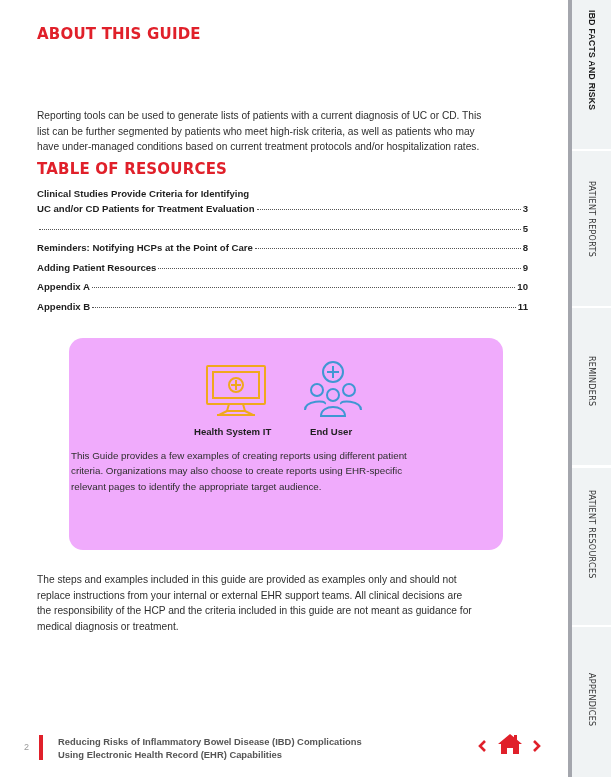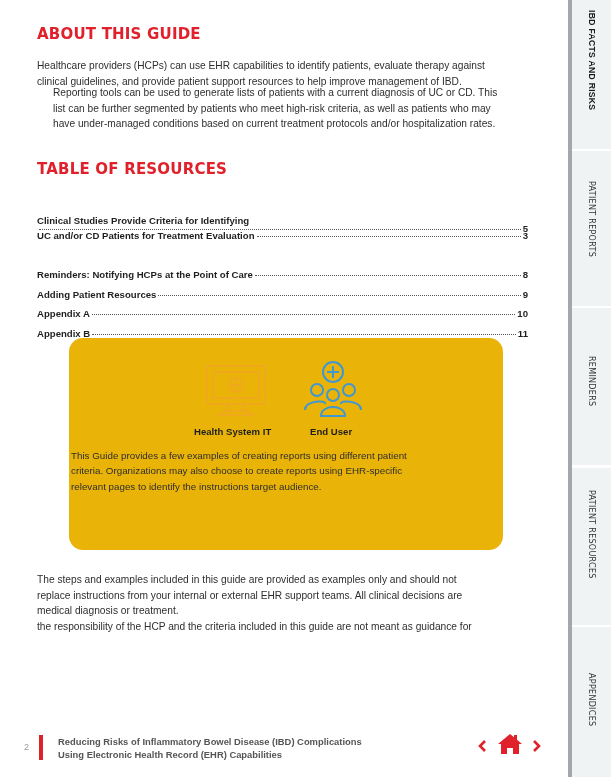--- a/index.html
+++ b/index.html
@@ -8,26 +8,26 @@
 
   .page { position: absolute; left: 0; top: 0; width: 468px; height: 777px; background: #fff; }
 
   .h1 { position: absolute; left: 37px; font-family: "DejaVu Sans", sans-serif; font-weight: bold;
         color: #e0202a; font-size: 15px; letter-spacing: 0.2px; }
   .para { position: absolute; left: 37px; width: 495px; font-size: 10.2px; line-height: 15.5px; color: #2e2e2e; }
 
   .toc { position: absolute; left: 37px; top: 188px; width: 491px; }
   .toc-row { display: flex; align-items: baseline; font-size: 9.6px; font-weight: bold; color: #1f1f1f; height: 19.5px; }
   .toc-row.first { height: 15px; }
-  .toc-title { white-space: nowrap; margin-top: 27px; }
+  .toc-title { white-space: nowrap; }
   .toc-dots { flex: 1; border-bottom: 1px dotted #555; margin: 0 2px; transform: translateY(-2px); }
   .toc-page { white-space: nowrap; }
 
   .info-box { position: absolute; left: 69px; top: 338px; width: 434px; height: 212px;
-              background: #eab308; border-radius: 14px; }
+              background: #f0abfc; border-radius: 14px; }
   .icon-wrap { position: absolute; top: 26px; }
   .icon-label { position: absolute; top: 88px; font-size: 9.6px; font-weight: bold; color: #1f1f1f; white-space: nowrap; }
   .info-text { position: absolute; left: 2px; top: 110px; width: 406px; text-align: left;
                font-size: 9.8px; line-height: 15.4px; color: #2e2e2e; }
 
   .footer-bar { position: absolute; left: 39px; top: 735px; width: 4px; height: 25px; background: #e0202a; }
   .footer-pagenum { position: absolute; left: 24px; top: 742px; font-size: 9px; color: #9a9a9a; }
   .footer-title { position: absolute; left: 58px; top: 735px; font-size: 9.4px; font-weight: bold; color: #555; line-height: 13px; }
   .nav { position: absolute; top: 737px; height: 22px; display: flex; align-items: center; }
 
@@ -39,26 +39,22 @@
   .tab.active .tab-label { color: #1a1a1a; }
   .tab:not(.active) .tab-label { font-weight: normal; font-family: "DejaVu Sans", sans-serif; font-size: 8px; color: #333; }
 </style>
 </head>
 <body>
 
 <div class="page">
 
   <div class="h1" style="top:25px;">ABOUT THIS GUIDE</div>
 
-  <div class="para" style="top:58px;">
-    <div>Healthcare providers (HCPs) can use EHR capabilities to identify patients, evaluate therapy against</div>
-    <div>clinical guidelines, and provide patient support resources to help improve management of IBD.</div>
-  </div>
 
-  <div class="para" style="top:85px;margin-left:16px;">
+  <div class="para" style="top:108px;">
     <div>Reporting tools can be used to generate lists of patients with a current diagnosis of UC or CD. This</div>
     <div>list can be further segmented by patients who meet high-risk criteria, as well as patients who may</div>
     <div>have under-managed conditions based on current treatment protocols and/or hospitalization rates.</div>
   </div>
 
   <div class="h1" style="top:160px;">TABLE OF RESOURCES</div>
 
   <div class="toc">
     <div class="toc-row first">
       <span class="toc-title">Clinical Studies Provide Criteria for Identifying</span>
@@ -120,29 +116,29 @@
         <path d="M58 50 C58 40, 36 40, 38 44"></path>
         <path d="M18 56 C18 44, 42 44, 42 56 Z"></path>
       </svg>
     </div>
     <div class="icon-label" style="left:125px;">Health System IT</div>
     <div class="icon-label" style="left:241px;">End User</div>
 
     <div class="info-text">
       <div>This Guide provides a few examples of creating reports using different patient</div>
       <div>criteria. Organizations may also choose to create reports using EHR-specific</div>
-      <div>relevant pages to identify the instructions target audience.</div>
+      <div>relevant pages to identify the appropriate target audience.</div>
     </div>
   </div>
 
   <div class="para" style="top:572px;">
     <div>The steps and examples included in this guide are provided as examples only and should not</div>
     <div>replace instructions from your internal or external EHR support teams. All clinical decisions are</div>
+    <div>the responsibility of the HCP and the criteria included in this guide are not meant as guidance for</div>
     <div>medical diagnosis or treatment.</div>
-    <div>the responsibility of the HCP and the criteria included in this guide are not meant as guidance for</div>
   </div>
 
   <div class="footer-pagenum">2</div>
   <div class="footer-bar"></div>
   <div class="footer-title">
     <div>Reducing Risks of Inflammatory Bowel Disease (IBD) Complications</div>
     <div>Using Electronic Health Record (EHR) Capabilities</div>
   </div>
 
   <div class="nav" style="left:477px;">

